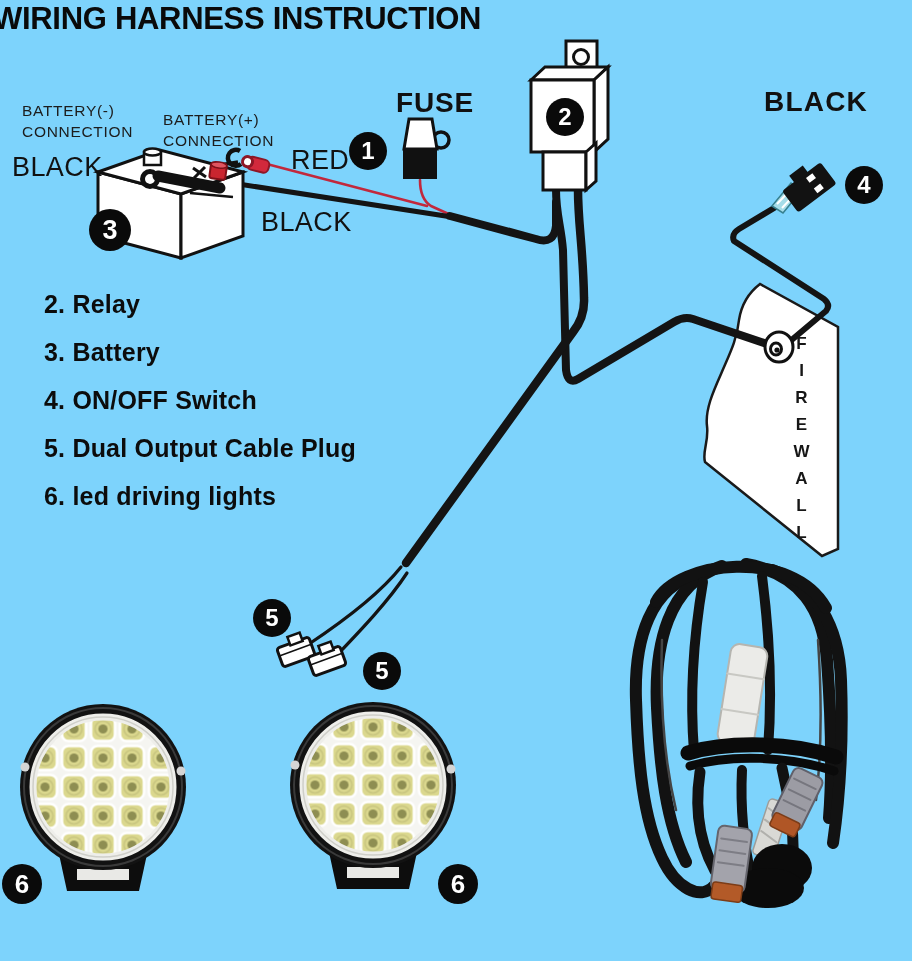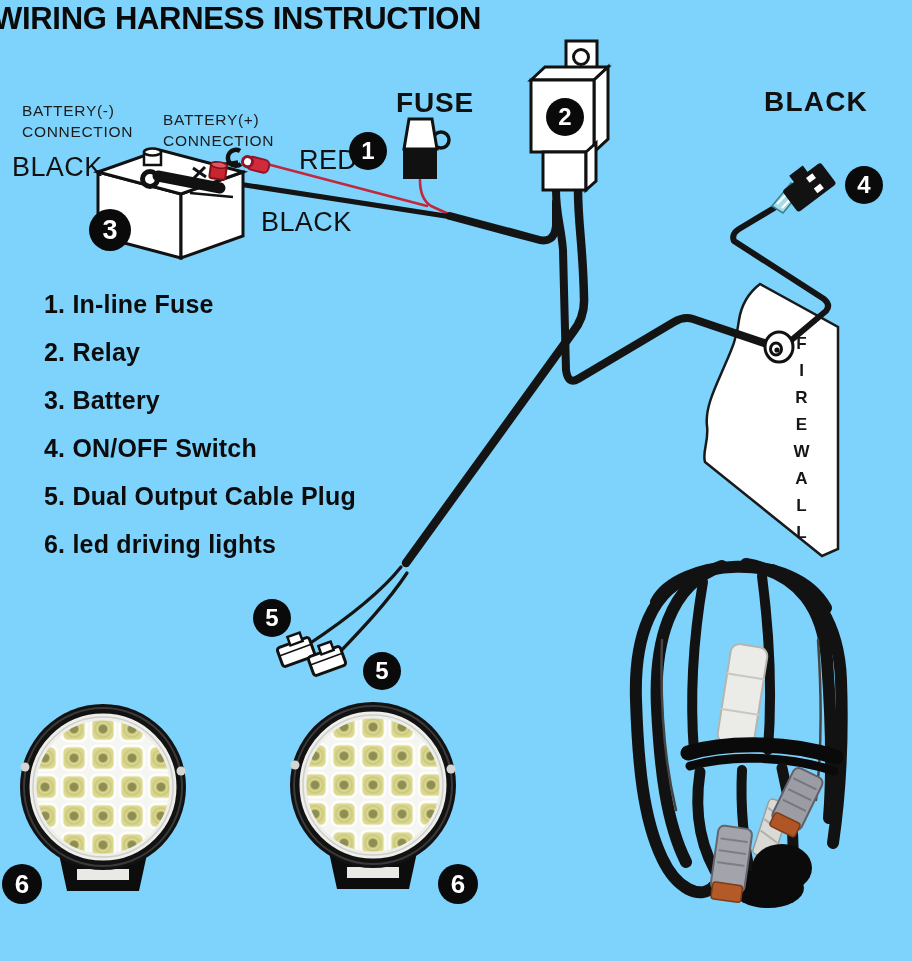--- a/index.html
+++ b/index.html
@@ -176,28 +176,27 @@
     <div>BATTERY(-)</div>
     <div>CONNECTION</div>
   </div>
   <div class="lbl small" style="left:163px;top:90px">
     <div>BATTERY(+)</div>
     <div>CONNECTION</div>
   </div>
 
   <div class="lbl h20" style="left:396px;top:87px">FUSE</div>
   <div class="lbl h20" style="left:764px;top:86px;letter-spacing:1.2px">BLACK</div>
-  <div class="lbl b21" style="left:299px;top:145px">RED</div>
+  <div class="lbl b21" style="left:291px;top:145px">RED</div>
   <div class="lbl b21" style="left:12px;top:152px">BLACK</div>
   <div class="lbl b21" style="left:261px;top:207px">BLACK</div>
 
   <div class="firewall">FIREWALL</div>
 
   <div class="legend">
-    <div>1. In-line Fuse</div>
     <div>2. Relay</div>
     <div>3. Battery</div>
     <div>4. ON/OFF Switch</div>
     <div>5. Dual Output Cable Plug</div>
     <div>6. led driving lights</div>
   </div>
 
   <div class="num" style="left:349px;top:132px;width:38px;height:38px;font-size:24px">1</div>
   <div class="num" style="left:546px;top:98px;width:38px;height:38px;font-size:24px">2</div>
   <div class="num" style="left:89px;top:209px;width:42px;height:42px;font-size:27px">3</div>

